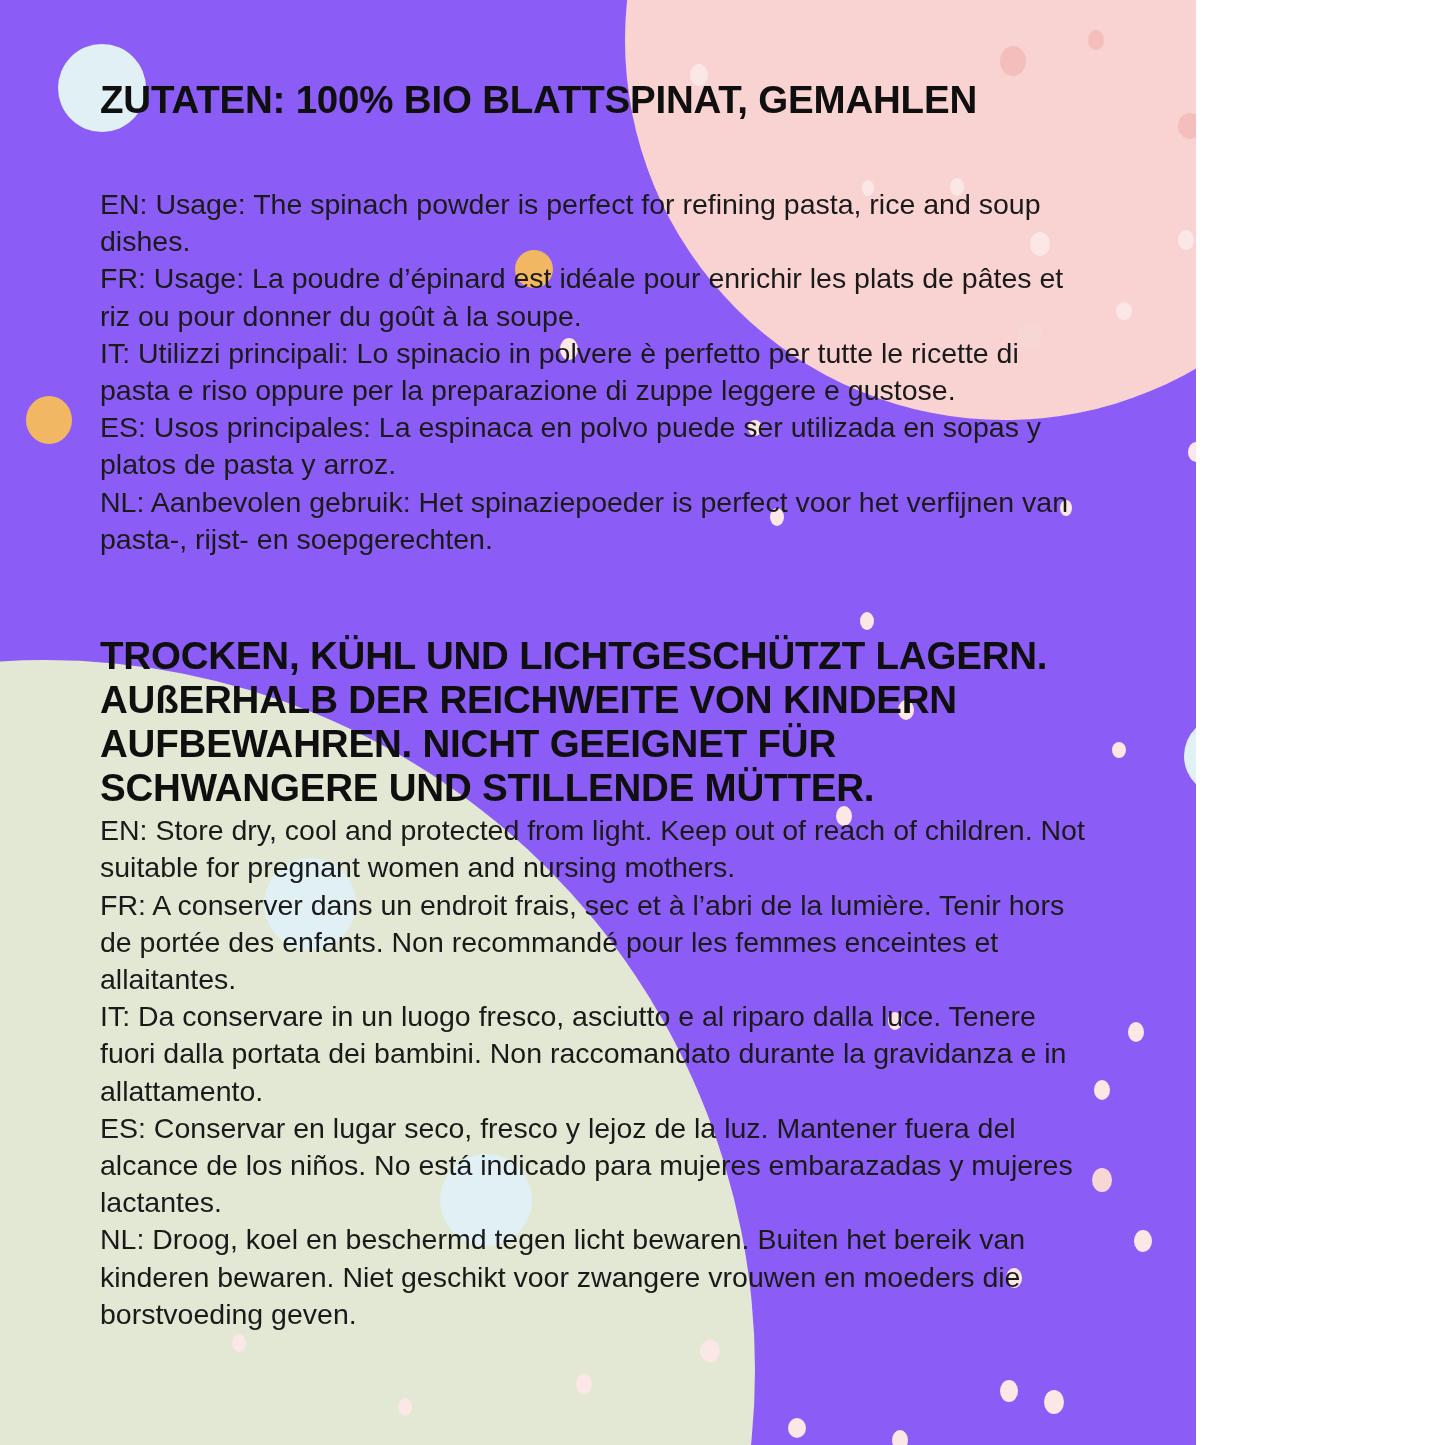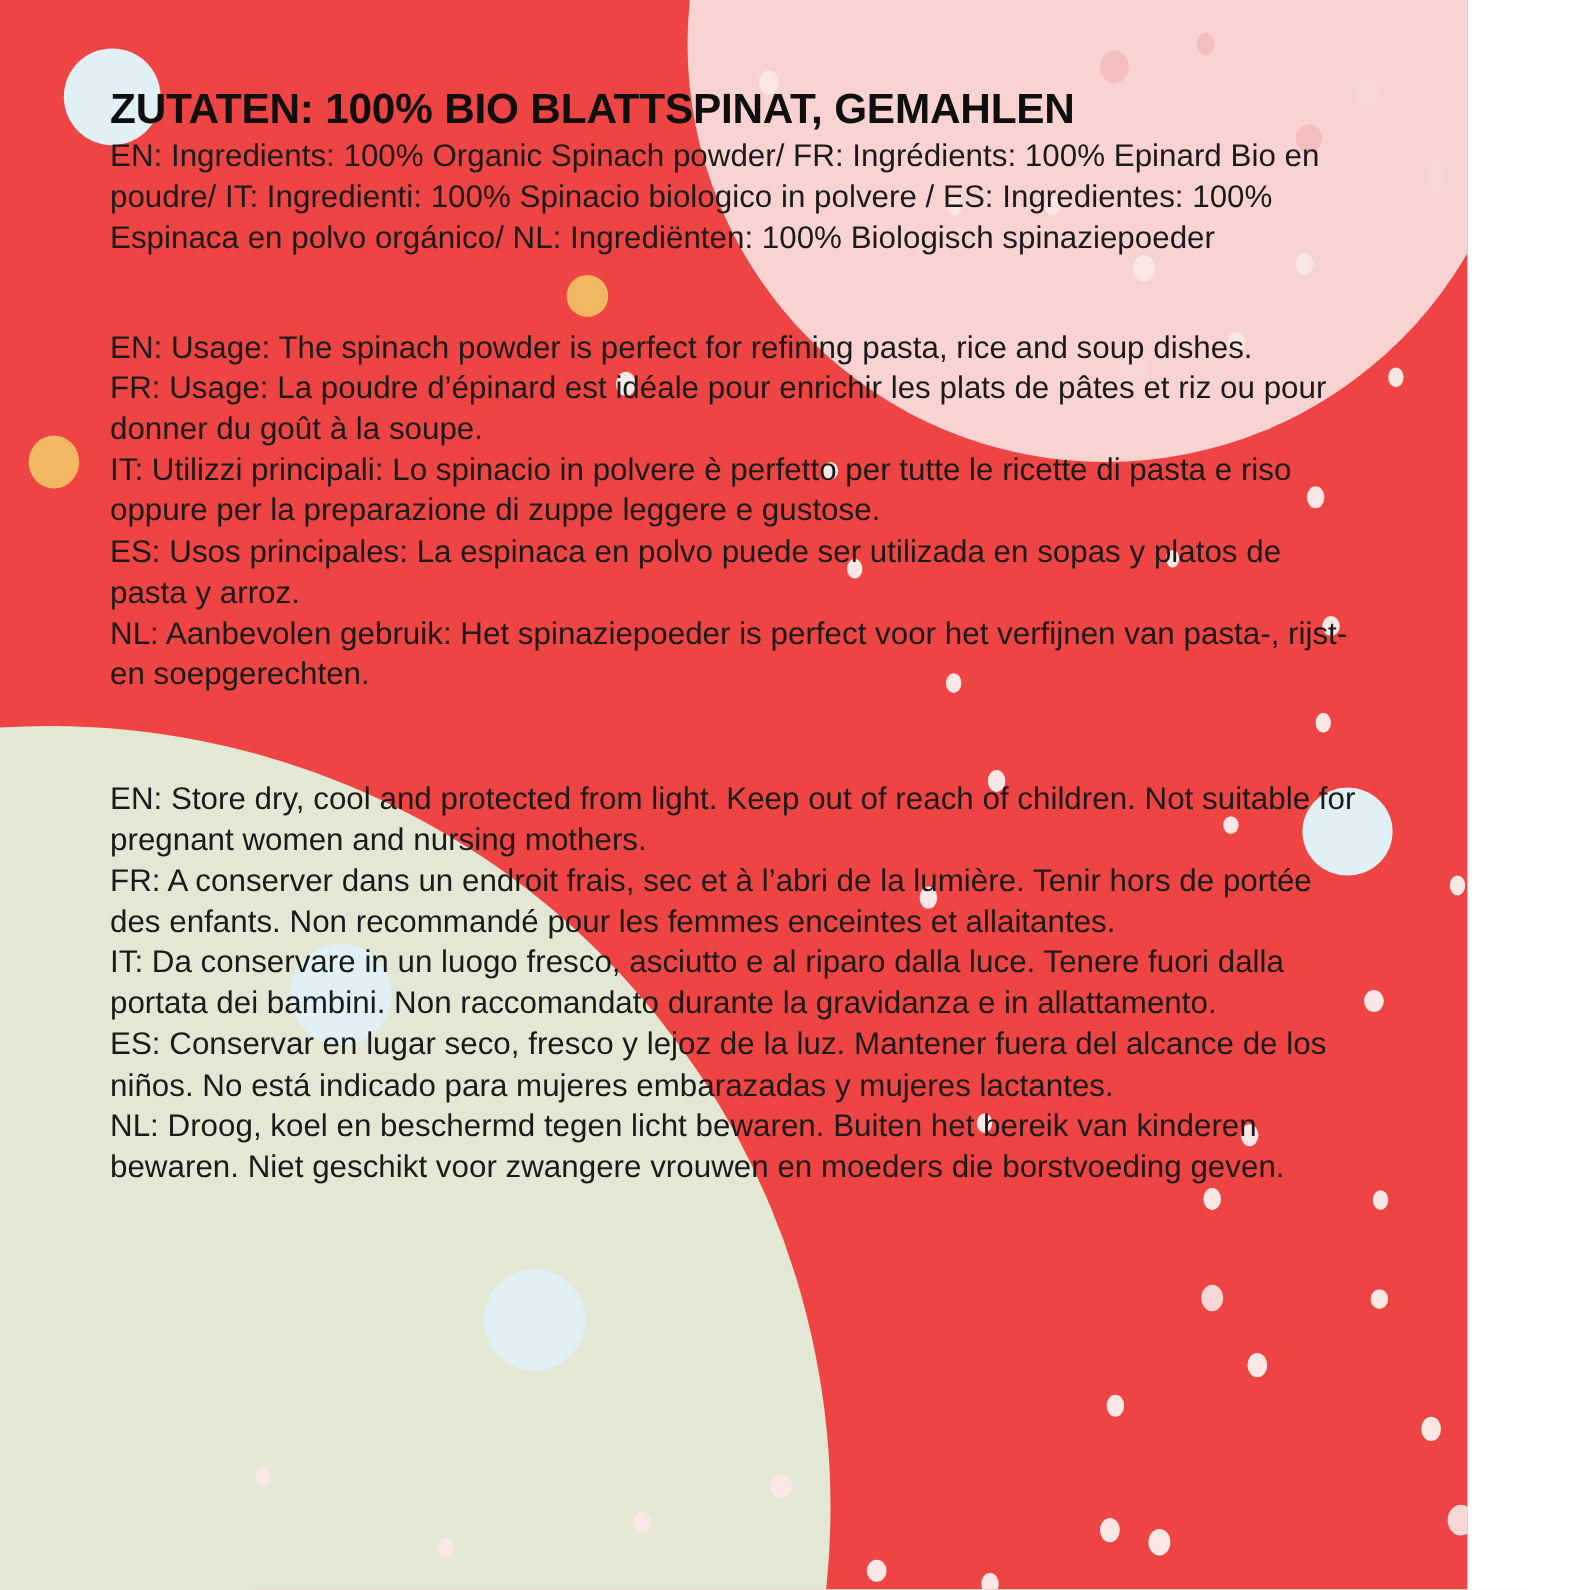--- a/index.html
+++ b/index.html
@@ -5,23 +5,23 @@
   html, body {
     margin: 0;
     padding: 0;
     background: #ffffff;
   }
   body {
     font-family: "Liberation Sans", sans-serif;
   }
   #label {
     position: relative;
-    width: 1334px;
+    width: 1196px;
     height: 1445px;
-    background: #ef4444;
+    background: #8b5cf6;
     overflow: hidden;
   }
   
   .bg {
     position: absolute;
     inset: 0;
     overflow: hidden;
     z-index: 0;
   }
   .blob {
@@ -154,36 +154,36 @@
     <div class="speck light" style="width:20px;height:22px;left:700px;top:1340px;"></div>
     <div class="speck light" style="width:16px;height:20px;left:576px;top:1374px;"></div>
     <div class="speck light" style="width:14px;height:18px;left:398px;top:1398px;"></div>
     <div class="speck light" style="width:14px;height:18px;left:232px;top:1334px;"></div>
   </div>
 
   <div class="content">
 
     <div class="section s1">
       <h2 class="heading">ZUTATEN: 100% BIO BLATTSPINAT, GEMAHLEN</h2>
-      <p class="body">EN: Ingredients: 100% Organic Spinach powder/ FR: Ingrédients: 100% Epinard Bio en poudre/ IT: Ingredienti: 100% Spinacio biologico in polvere / ES: Ingredientes: 100% Espinaca en polvo orgánico/ NL: Ingrediënten: 100% Biologisch spinaziepoeder</p>
     </div>
 
     <div class="section-gap-1"></div>
 
     <div class="section s2">
       <p class="body">EN: Usage: The spinach powder is perfect for refining pasta, rice and soup dishes.
 FR: Usage: La poudre d’épinard est idéale pour enrichir les plats de pâtes et riz ou pour donner du goût à la soupe.
 IT: Utilizzi principali: Lo spinacio in polvere è perfetto per tutte le ricette di pasta e riso oppure per la preparazione di zuppe leggere e gustose.
 ES: Usos principales: La espinaca en polvo puede ser utilizada en sopas y platos de pasta y arroz.
 NL: Aanbevolen gebruik: Het spinaziepoeder is perfect voor het verfijnen van pasta-, rijst- en soepgerechten.</p>
     </div>
 
     <div class="section-gap-2"></div>
 
     <div class="section s3">
+      <h2 class="heading">TROCKEN, KÜHL UND LICHTGESCHÜTZT LAGERN. AUßERHALB DER REICHWEITE VON KINDERN AUFBEWAHREN. NICHT GEEIGNET FÜR SCHWANGERE UND STILLENDE MÜTTER.</h2>
       <p class="body">EN: Store dry, cool and protected from light. Keep out of reach of children. Not suitable for pregnant women and nursing mothers.
 FR: A conserver dans un endroit frais, sec et à l’abri de la lumière. Tenir hors de portée des enfants. Non recommandé pour les femmes enceintes et allaitantes.
 IT: Da conservare in un luogo fresco, asciutto e al riparo dalla luce. Tenere fuori dalla portata dei bambini. Non raccomandato durante la gravidanza e in allattamento.
 ES: Conservar en lugar seco, fresco y lejoz de la luz. Mantener fuera del alcance de los niños. No está indicado para mujeres embarazadas y mujeres lactantes.
 NL: Droog, koel en beschermd tegen licht bewaren. Buiten het bereik van kinderen bewaren. Niet geschikt voor zwangere vrouwen en moeders die borstvoeding geven.</p>
     </div>
 
   </div>
 </div>
 

